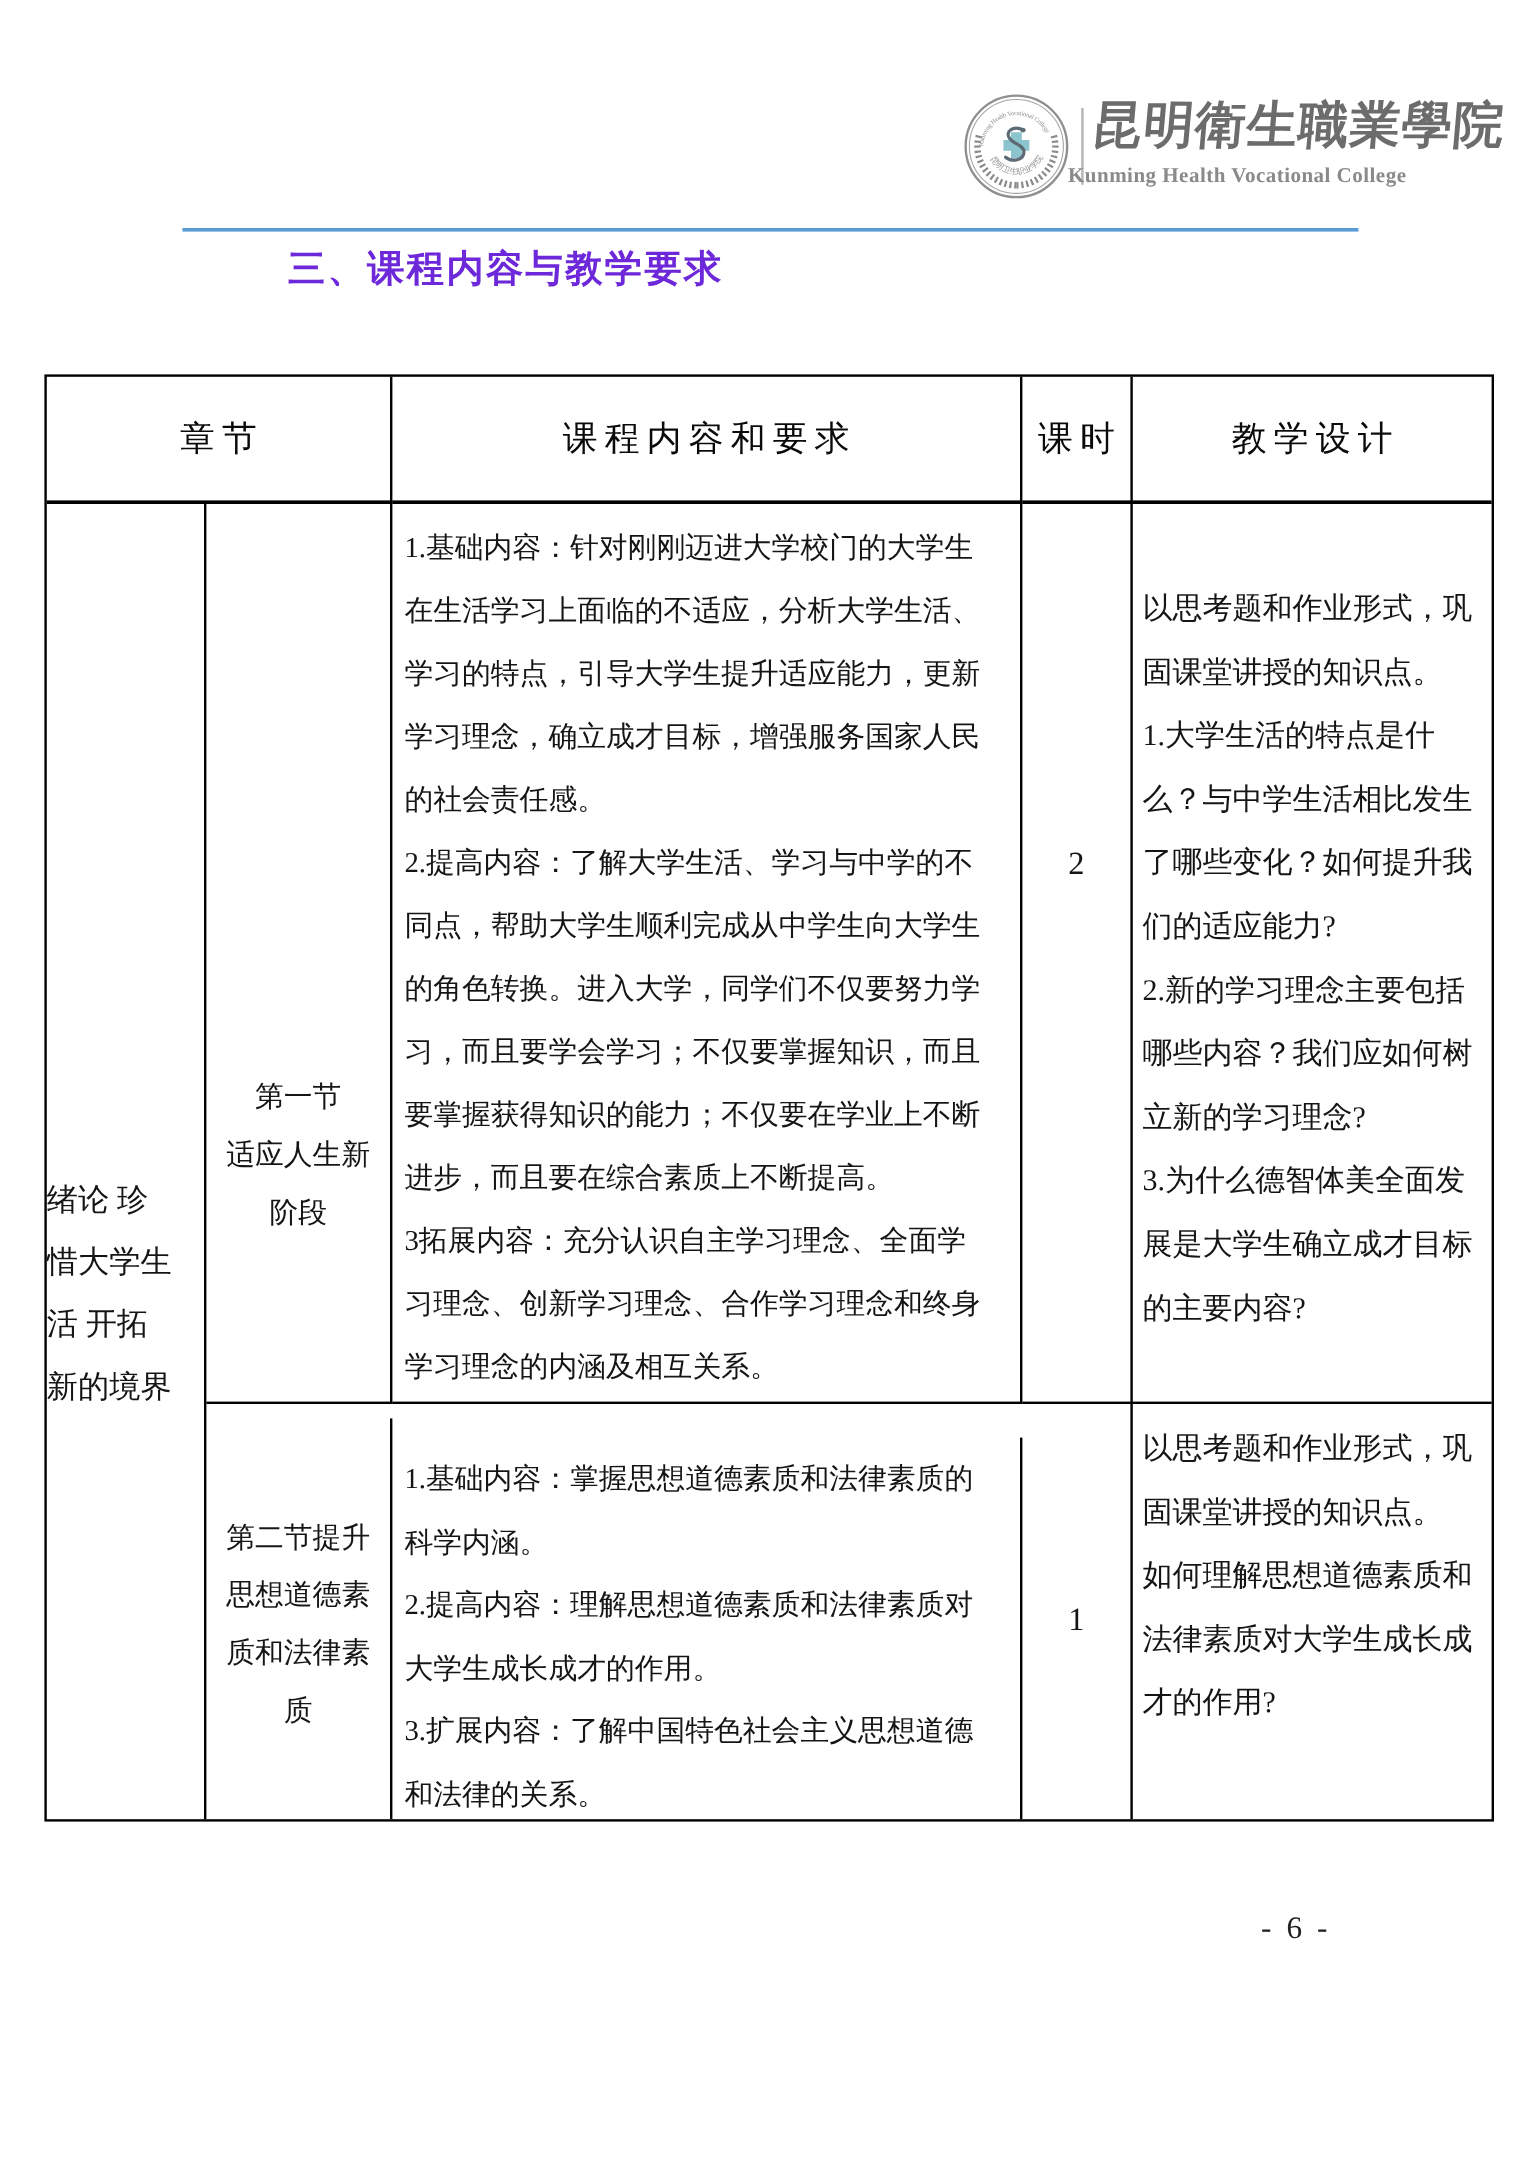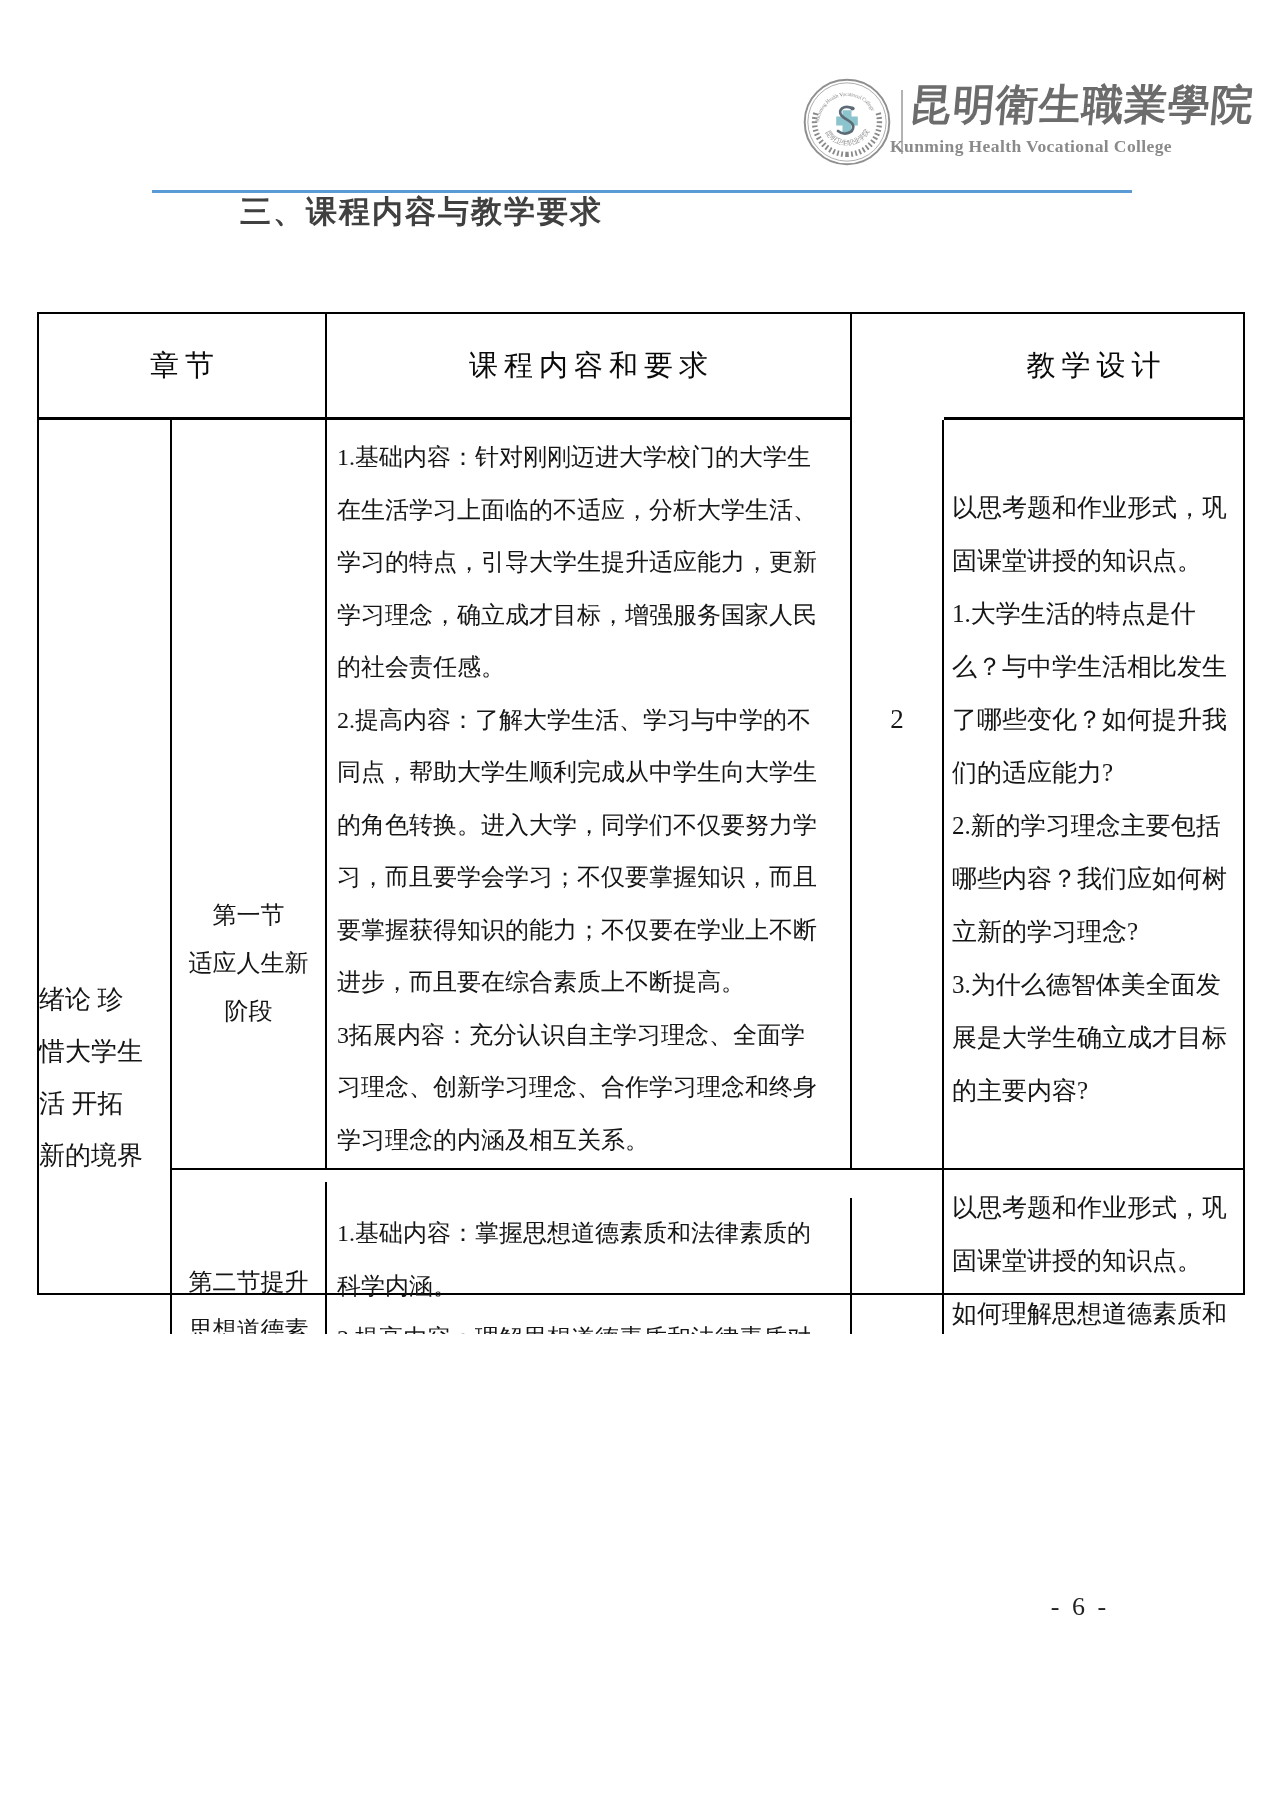--- a/index.html
+++ b/index.html
@@ -17,27 +17,27 @@
     font-size:42px;line-height:54px;font-weight:700;color:#6c6c6c;
     transform:skewX(-5deg);white-space:nowrap;letter-spacing:1px;
   }
   .logo-en{
     position:absolute;left:90px;top:62px;width:350px;
     font-size:17.5px;font-weight:700;color:#8a8a8a;letter-spacing:.4px;white-space:nowrap;
   }
   .blue-rule{position:absolute;left:152px;top:190px;width:980px;height:2.5px;background:#5b9bd5;}
   
   .section-title{
-    position:absolute;left:240px;top:191px;
+    position:absolute;left:240px;top:203px;
     font-family:"Liberation Sans","DejaVu Sans",sans-serif;
-    font-size:31px;font-weight:700;letter-spacing:2px;color:#404040;white-space:nowrap;
+    font-size:31px;font-weight:700;letter-spacing:2px;color:#6d28d9;white-space:nowrap;
   }
   
   .doc-table{
-    position:absolute;left:37px;top:312px;width:1208px;height:983px;
+    position:absolute;left:37px;top:312px;width:1208px;height:1206px;
     border:2px solid #000;box-sizing:border-box;
     display:grid;
     grid-template-columns:133px 155px 525px 92px 1fr;
     grid-template-rows:106px 750px 1fr;
   }
   .cell{box-sizing:border-box;border-right:2px solid #000;border-bottom:2px solid #000;overflow:hidden;}
   .cell.no-r{border-right:none;}
   .cell.no-b{border-bottom:none;}
   .th{
     border-bottom:3px solid #000;
@@ -105,20 +105,21 @@
   </div>
 
   <div class="blue-rule"></div>
 
   <div class="section-title">三、课程内容与教学要求</div>
 
   <div class="doc-table">
 
     <div class="cell th" style="grid-area:1/1/2/3">章节</div>
     <div class="cell th" style="grid-area:1/3/2/4">课程内容和要求</div>
+    <div class="cell th" style="grid-area:1/4/2/5">课时</div>
     <div class="cell th no-r" style="grid-area:1/5/2/6">教学设计</div>
 
     <div class="cell chapter-group no-b">绪论 珍
 惜大学生
 活 开拓
 新的境界</div>
 
     <div class="cell section-cell section-r1">第一节
 适应人生新
 阶段</div>

